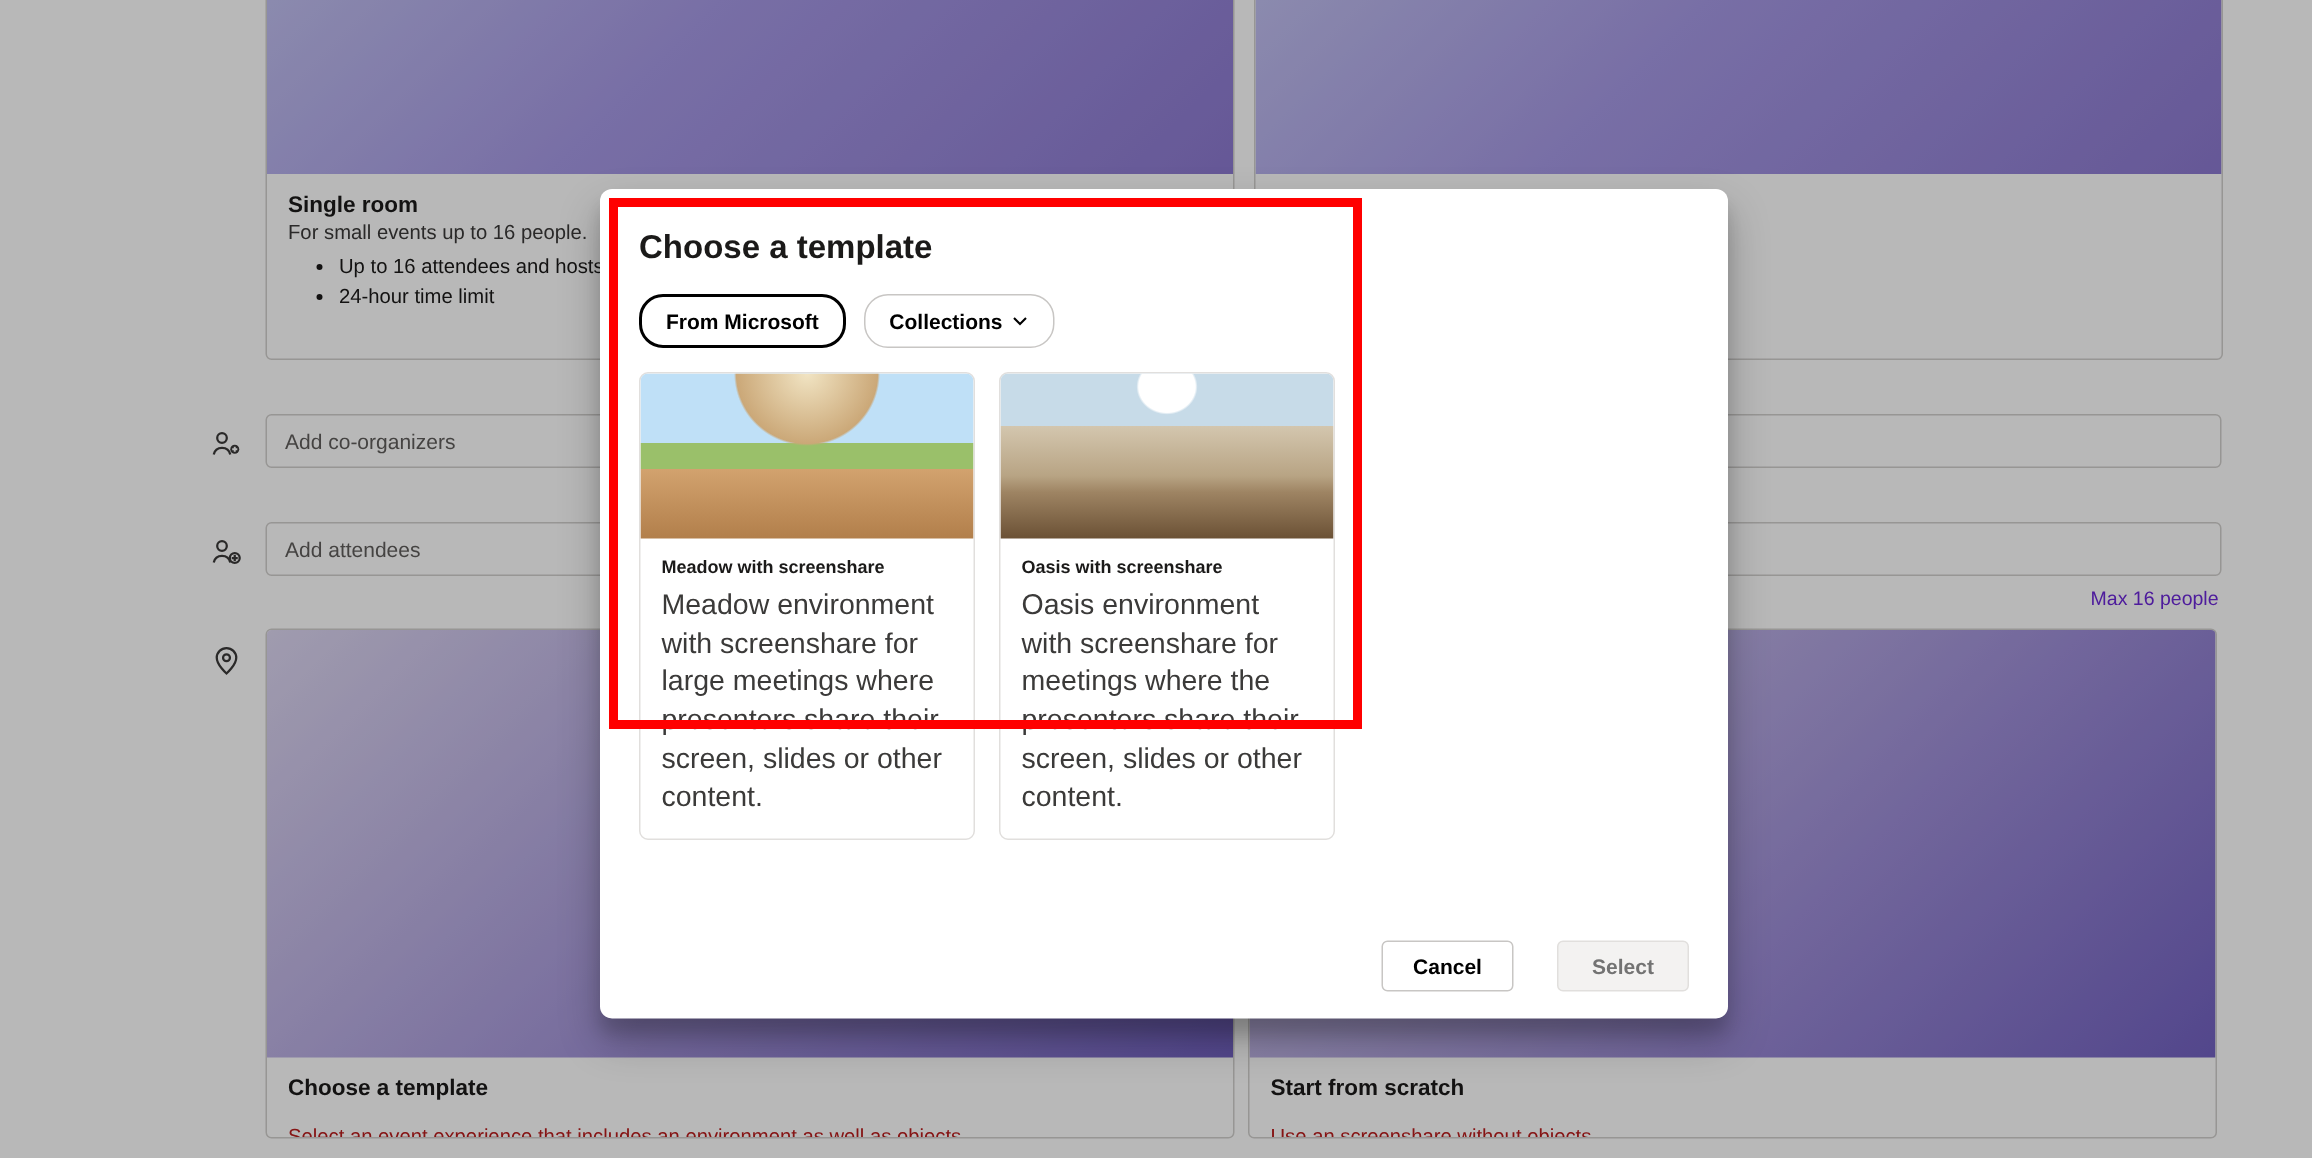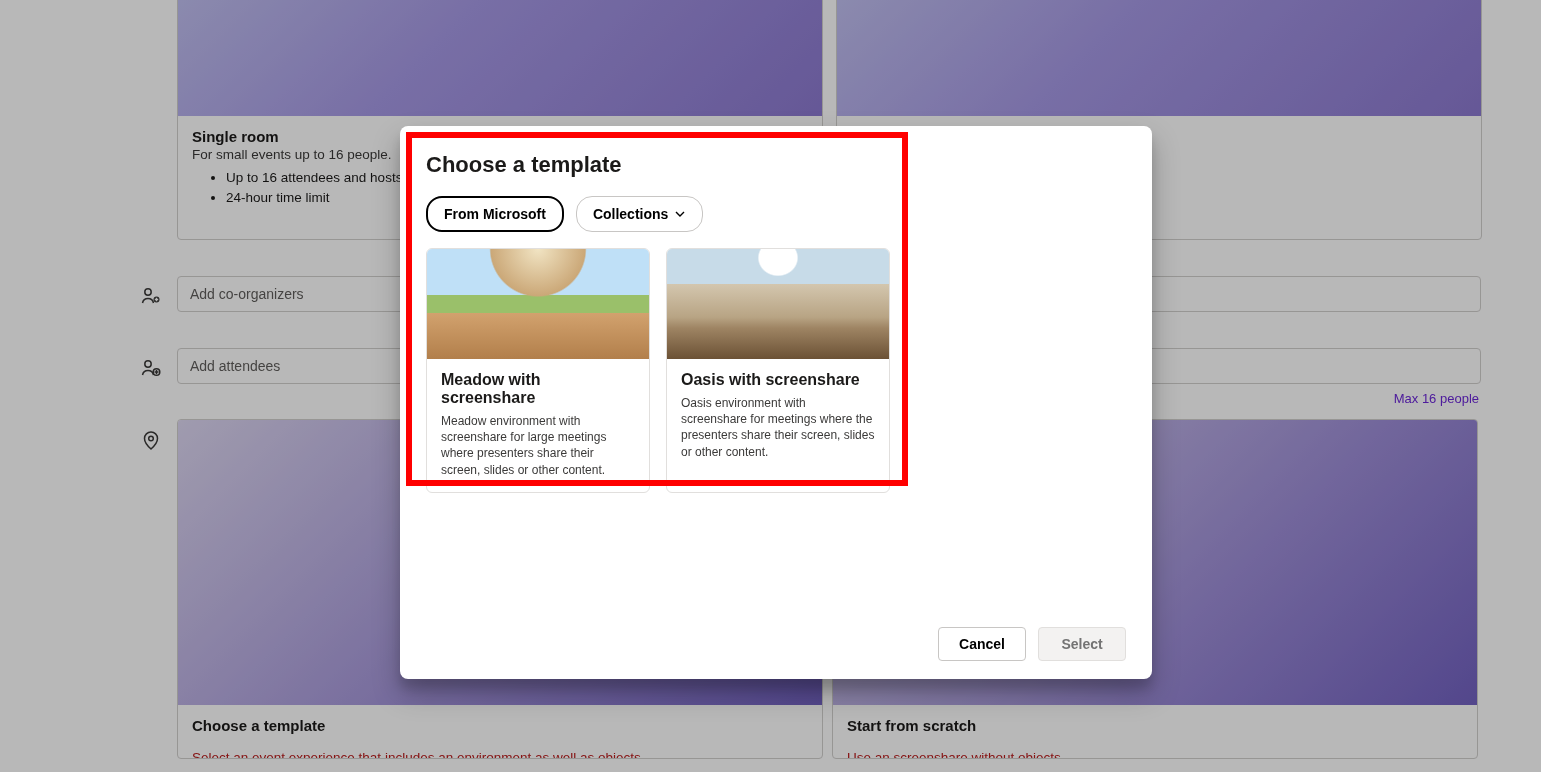--- a/index.html
+++ b/index.html
@@ -107,26 +107,26 @@
         linear-gradient(#bfe0f7 0%, #bfe0f7 42%, #9ac06a 42%, #9ac06a 58%, #d2a26e 58%, #b27f4b 100%);
       position: relative;
     }
     .thumb.oasis {
       background:
         radial-gradient(ellipse at 50% 8%, #fff 0%, #fff 12%, transparent 13%),
         linear-gradient(#c7dbe8 0%, #c7dbe8 32%, #d3c6ae 32%, #b8a484 62%, #9e8463 72%, #6b5135 100%);
       position: relative;
     }
     .tpl-card .cbody { padding: 12px 14px 14px; }
-    .tpl-card .ctitle { font-size: 16px; font-weight: 600; margin-bottom: 6px; }
-    .tpl-card .cdesc  { font-size: 12px; color:#3b3a39; line-height:1.35; }
+    .tpl-card .ctitle { font-size: 12px; font-weight: 600; margin-bottom: 6px; }
+    .tpl-card .cdesc  { font-size: 19px; color:#3b3a39; line-height:1.35; }
 
     .modal-footer {
       margin-top: auto;
-      display: flex; justify-content: flex-end; gap:12px;
+      display: flex; justify-content: flex-end; gap:29px;
     }
     .btn {
       height: 34px; min-width: 88px; padding: 0 14px;
       border: 1px solid #c8c6c4; border-radius: 4px;
       background: #fff; font-size: 14px; font-weight: 600;
       cursor: pointer;
     }
     .btn.primary {
       background: #f3f2f1; color:#737373;
       border-color: #e1dfdd; cursor: default;

